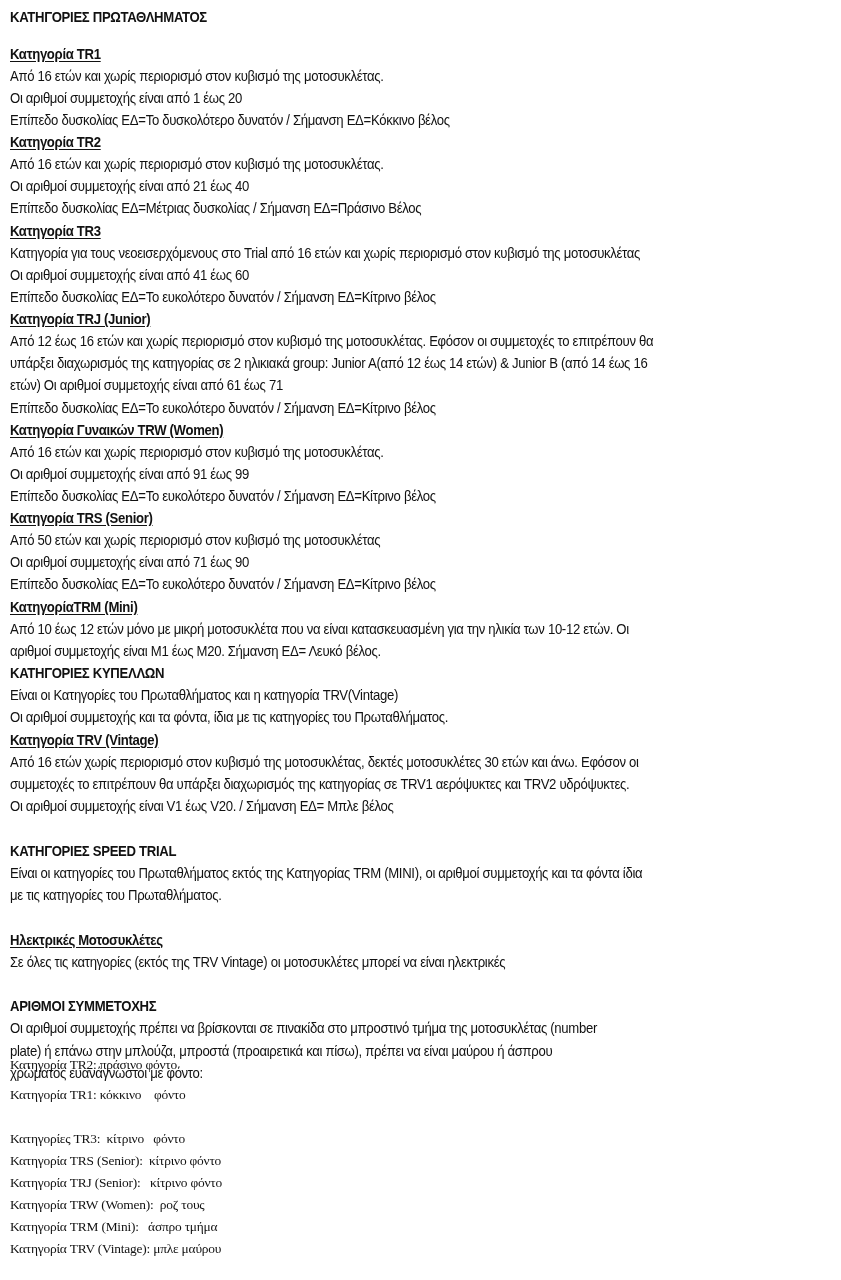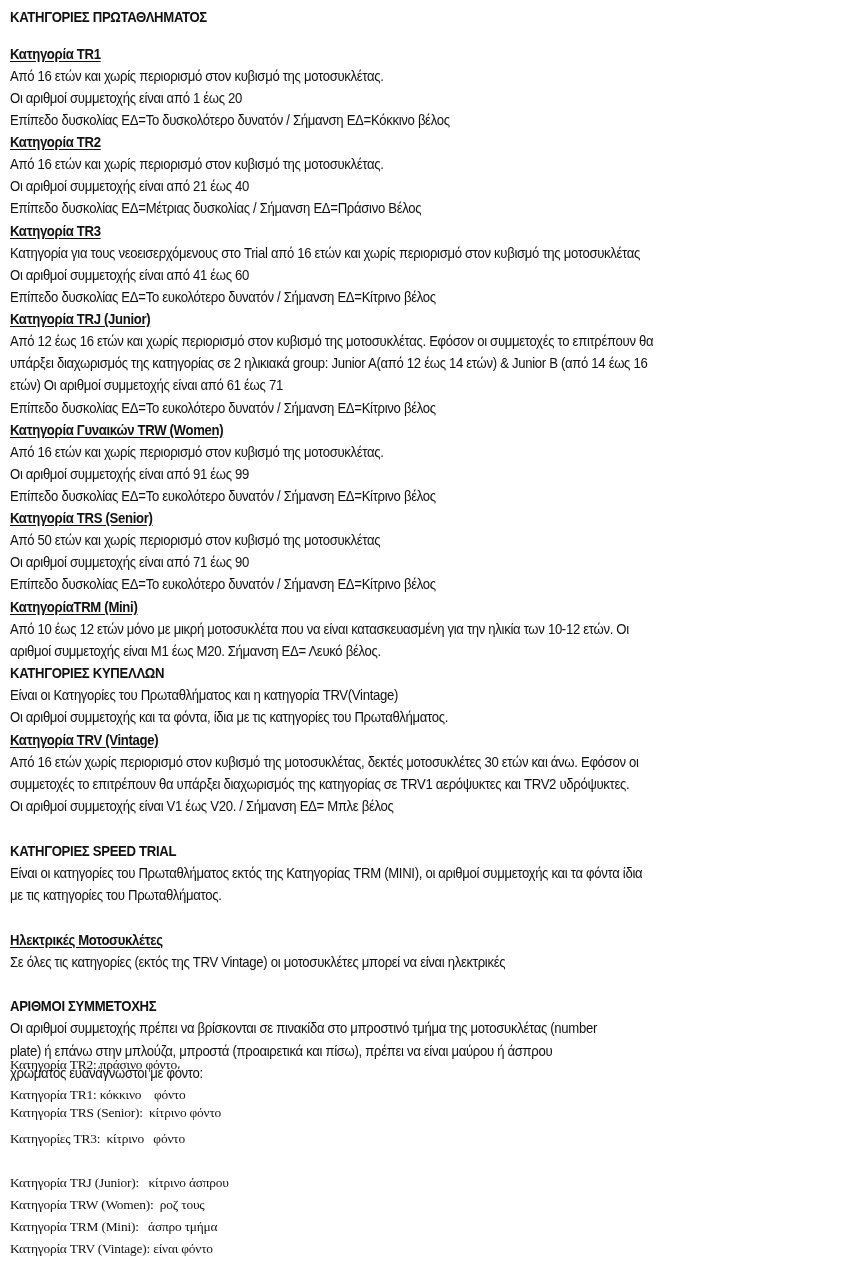--- a/index.html
+++ b/index.html
@@ -76,18 +76,18 @@
   <div class="line cond" style="top:951px">Σε όλες τις κατηγορίες (εκτός της TRV Vintage) οι μοτοσυκλέτες μπορεί να είναι ηλεκτρικές</div>
 
   <div class="line cond h" style="top:995px">ΑΡΙΘΜΟΙ ΣΥΜΜΕΤΟΧΗΣ</div>
   <div class="line cond" style="top:1017px">Οι αριθμοί συμμετοχής πρέπει να βρίσκονται σε πινακίδα στο μπροστινό τμήμα της μοτοσυκλέτας (number</div>
   <div class="line cond" style="top:1040px">plate) ή επάνω στην μπλούζα, μπροστά (προαιρετικά και πίσω), πρέπει να είναι μαύρου ή άσπρου</div>
   <div class="line cond" style="top:1062px">χρώματος ευανάγνωστοι με φόντο:</div>
 
   <div class="line wide" style="top: 1084px; white-space: pre;">Κατηγορία TR1: κόκκινο    φόντο</div>
   <div class="line wide" style="top: 1054px; white-space: pre;">Κατηγορία TR2: πράσινο φόντο</div>
   <div class="line wide" style="top: 1128px; white-space: pre;">Κατηγορίες TR3:  κίτρινο   φόντο</div>
-  <div class="line wide" style="top: 1102px; white-space: pre;">Κατηγορία TRS (Senior):  κίτρινο φόντο</div>
-  <div class="line wide" style="top: 1172px; white-space: pre;">Κατηγορία TRJ (Junior):   κίτρινο άσπρου</div>
+  <div class="line wide" style="top: 1150px; white-space: pre;">Κατηγορία TRS (Senior):  κίτρινο φόντο</div>
+  <div class="line wide" style="top: 1172px; white-space: pre;">Κατηγορία TRJ (Senior):   κίτρινο φόντο</div>
   <div class="line wide" style="top: 1194px; white-space: pre;">Κατηγορία TRW (Women):  ροζ τους</div>
   <div class="line wide" style="top: 1216px; white-space: pre;">Κατηγορία TRM (Mini):   άσπρο τμήμα</div>
-  <div class="line wide" style="top: 1238px; white-space: pre;">Κατηγορία TRV (Vintage): είναι φόντο</div>
+  <div class="line wide" style="top: 1238px; white-space: pre;">Κατηγορία TRV (Vintage): μπλε μαύρου</div>
 </div>
 
 </body></html>

